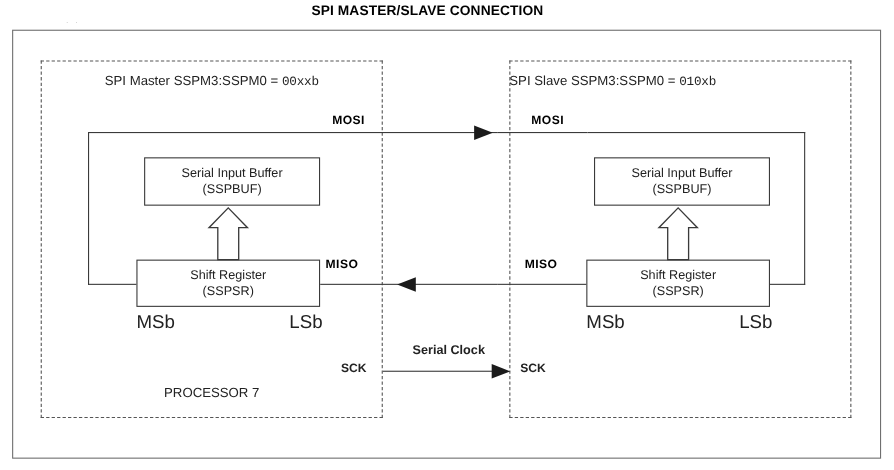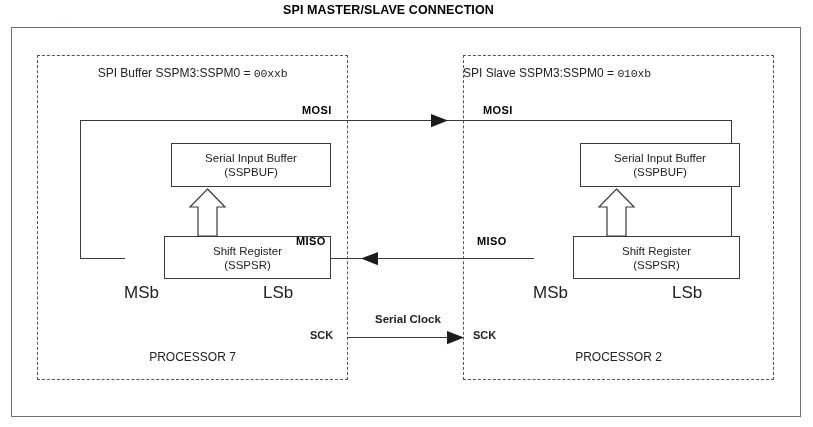--- a/index.html
+++ b/index.html
@@ -72,21 +72,20 @@
     box-sizing: border-box;
     background: #fff;
     display: flex;
     flex-direction: column;
     align-items: center;
     justify-content: center;
     font-size: 11.5px;
     line-height: 14px;
     color: #222;
     z-index: 3;
-    margin-left: 40px;
   }
   .sib-left   { left: 131px; top: 143px; width: 160px; height: 44px; }
   .sib-right  { left: 540px; top: 143px; width: 160px; height: 44px; }
   .ssr-left   { left: 124px; top: 236px; width: 167px; height: 43px; }
   .ssr-right  { left: 533px; top: 236px; width: 167px; height: 43px; }
 
   .wire {
     position: absolute;
     background: #3a3a3a;
     z-index: 1;
@@ -153,21 +152,21 @@
 
   <div class="faint">. .</div>
 
   <div class="title">SPI MASTER/SLAVE CONNECTION</div>
 
   <div class="outer-frame"></div>
 
   <div class="proc-box proc-left"></div>
 
   <div class="hdr hdr-left">
-    <span>SPI Buffer SSPM3:SSPM0 = </span><span class="mono">00xxb</span>
+    <span>SPI Master SSPM3:SSPM0 = </span><span class="mono">00xxb</span>
   </div>
 
   <div class="blk sib-left">
     <span>Serial Input Buffer</span>
     <span>(SSPBUF)</span>
   </div>
 
   <div class="blk ssr-left">
     <span>Shift Register</span>
     <span>(SSPSR)</span>
@@ -211,21 +210,20 @@
   <div class="wire v" style="left:731px; top:120px; height:139px;"></div>
   <div class="wire h" style="left:534px; top:120px; width:198px;"></div>
 
   <div class="bit-label" style="left:533px; top:283px;">MSb</div>
   <div class="bit-label" style="left:672px; top:283px;">LSb</div>
 
   <div class="sig-label" style="left:483px; top:104px;">MOSI</div>
   <div class="sig-label" style="left:477px; top:235px;">MISO</div>
   <div class="plain-label" style="left:473px; top:329px;">SCK</div>
 
-  <div class="proc-label pl-right">PROCESSOR 2</div>
 
   <div class="plain-label" style="left:375px; top:313px; font-size:11.5px;">Serial Clock</div>
   <div class="wire h" style="left:348px; top:337px; width:113px;"></div>
 
   <svg class="ov" viewBox="0 0 813 427">
 
     <polygon points="448,120.6 431,114 431,127.2" fill="#1b1b1b"></polygon>
 
     <polygon points="361,258.6 378,252 378,265.2" fill="#1b1b1b"></polygon>
 

